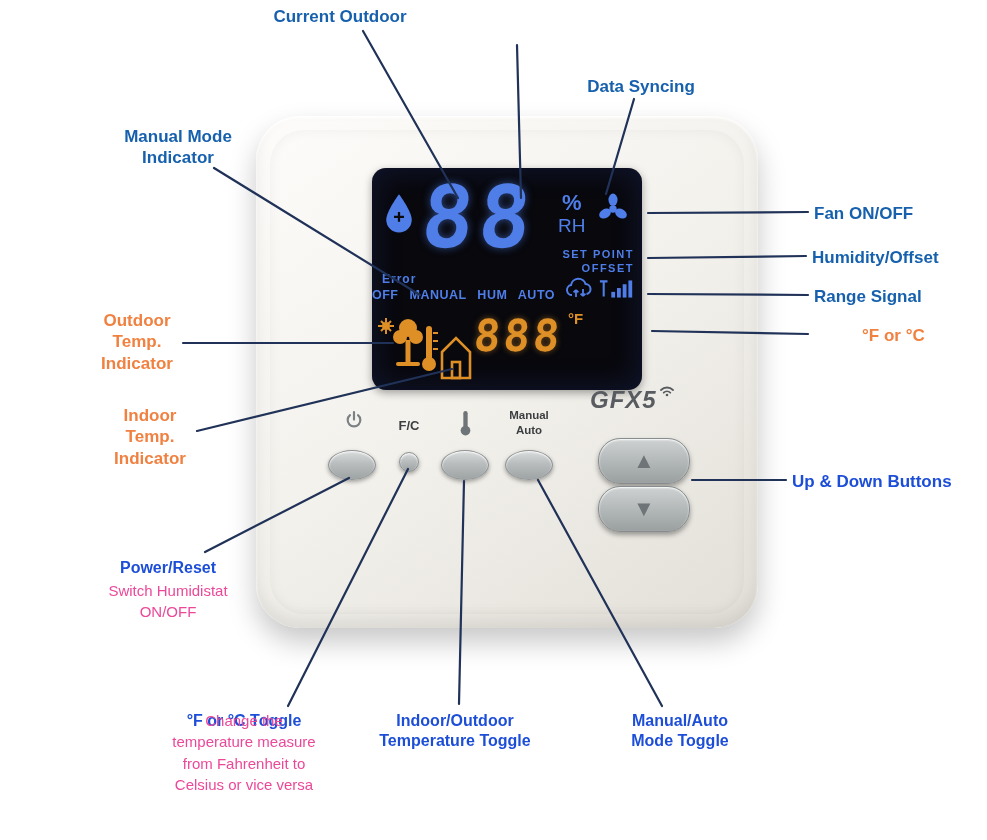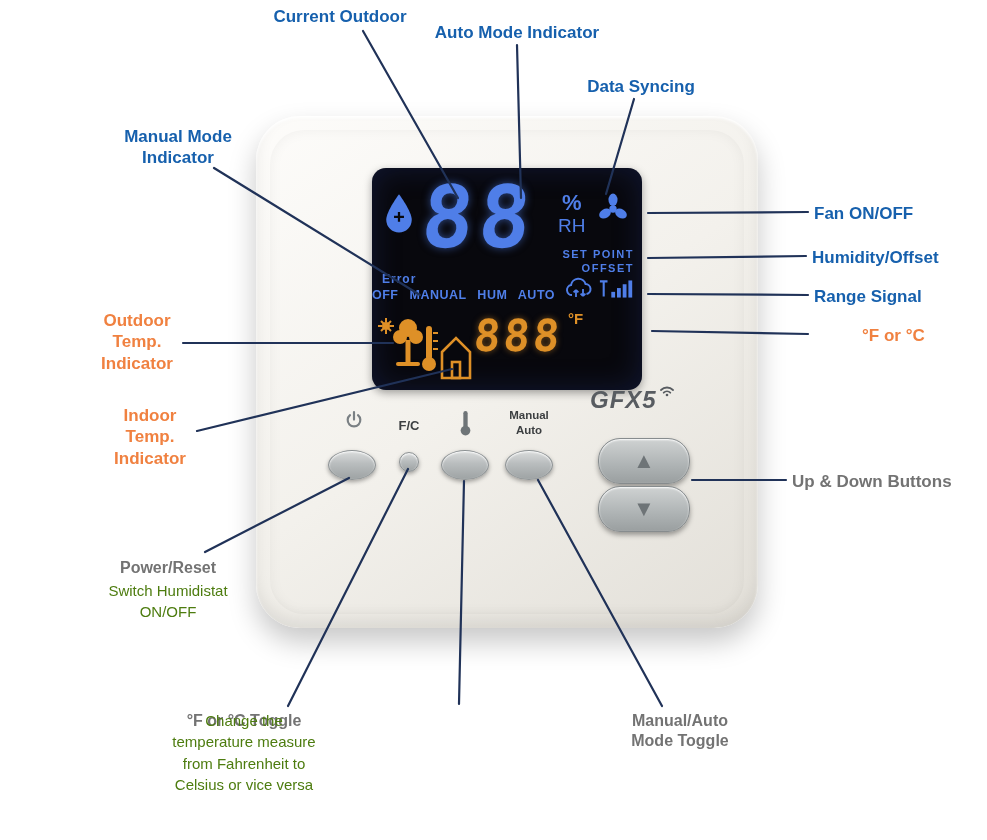--- a/index.html
+++ b/index.html
@@ -61,22 +61,22 @@
     font-size:24px;color:#585c61;letter-spacing:1px;display:flex;align-items:flex-start;gap:2px;}
   
   .lines{position:absolute;left:0;top:0;z-index:2;pointer-events:none;}
   .lines line{stroke:#203258;stroke-width:2.2;stroke-linecap:round;}
   
   .lbl{position:absolute;z-index:3;font-weight:bold;font-size:17px;line-height:1.25;
     white-space:pre-line;text-align:center;transform:translateX(-50%);}
   .lbl.anchor-left{transform:none;text-align:left;}
   .lbl-blue{color:#1660ad;}
   .lbl-orange{color:#f08140;}
-  .lbl-dark{color:#737373;}
-  .sub{position:absolute;z-index:3;font-size:15px;color:#4d7c0f;line-height:1.42;
+  .lbl-dark{color:#1d4ed8;}
+  .sub{position:absolute;z-index:3;font-size:15px;color:#ec4899;line-height:1.42;
     white-space:pre-line;text-align:center;transform:translateX(-50%);font-weight:normal;}
 </style>
 </head>
 <body>
 
 <div class="canvas">
 
   <div class="device">
     <div class="device-inner"></div>
 
@@ -189,21 +189,20 @@
     <line x1="183" y1="343" x2="393" y2="343"></line>
     <line x1="197" y1="431" x2="452" y2="369"></line>
     <line x1="786" y1="480" x2="692" y2="480"></line>
     <line x1="205" y1="552" x2="349" y2="478"></line>
     <line x1="288" y1="706" x2="408" y2="469"></line>
     <line x1="459" y1="704" x2="464" y2="481"></line>
     <line x1="662" y1="706" x2="538" y2="480"></line>
   </svg>
 
   <div class="lbl lbl-blue" style="left:340px;top:6px;">Current Outdoor</div>
-  <div class="lbl lbl-blue" style="left:517px;top:22px;">Auto Mode Indicator</div>
   <div class="lbl lbl-blue" style="left:641px;top:76px;">Data Syncing</div>
   <div class="lbl lbl-blue" style="left:178px;top:126px;">Manual Mode
 Indicator</div>
 
   <div class="lbl lbl-blue anchor-left" style="left:814px;top:203px;">Fan ON/OFF</div>
   <div class="lbl lbl-blue anchor-left" style="left:812px;top:247px;">Humidity/Offset</div>
   <div class="lbl lbl-blue anchor-left" style="left:814px;top:286px;">Range Signal</div>
   <div class="lbl lbl-orange anchor-left" style="left:814px;top:325px;margin-left:48px;">°F or °C</div>
 
   <div class="lbl lbl-orange" style="left:137px;top:310px;">Outdoor
@@ -218,16 +217,18 @@
   <div class="lbl lbl-dark" style="left:168px;top:558px;font-size:16px;">Power/Reset</div>
   <div class="sub" style="left:168px;top:580px;">Switch Humidistat
 ON/OFF</div>
 
   <div class="lbl lbl-dark" style="left:244px;top:711px;font-size:16px;">°F or °C Toggle</div>
   <div class="sub" style="left:244px;top:692px;margin-top:18px;">Change the
 temperature measure
 from Fahrenheit to
 Celsius or vice versa</div>
 
+  <div class="lbl lbl-dark" style="left:455px;top:711px;font-size:16px;">Indoor/Outdoor
+Temperature Toggle</div>
   <div class="lbl lbl-dark" style="left:680px;top:711px;font-size:16px;">Manual/Auto
 Mode Toggle</div>
 
 </div>
 
 </body></html>

